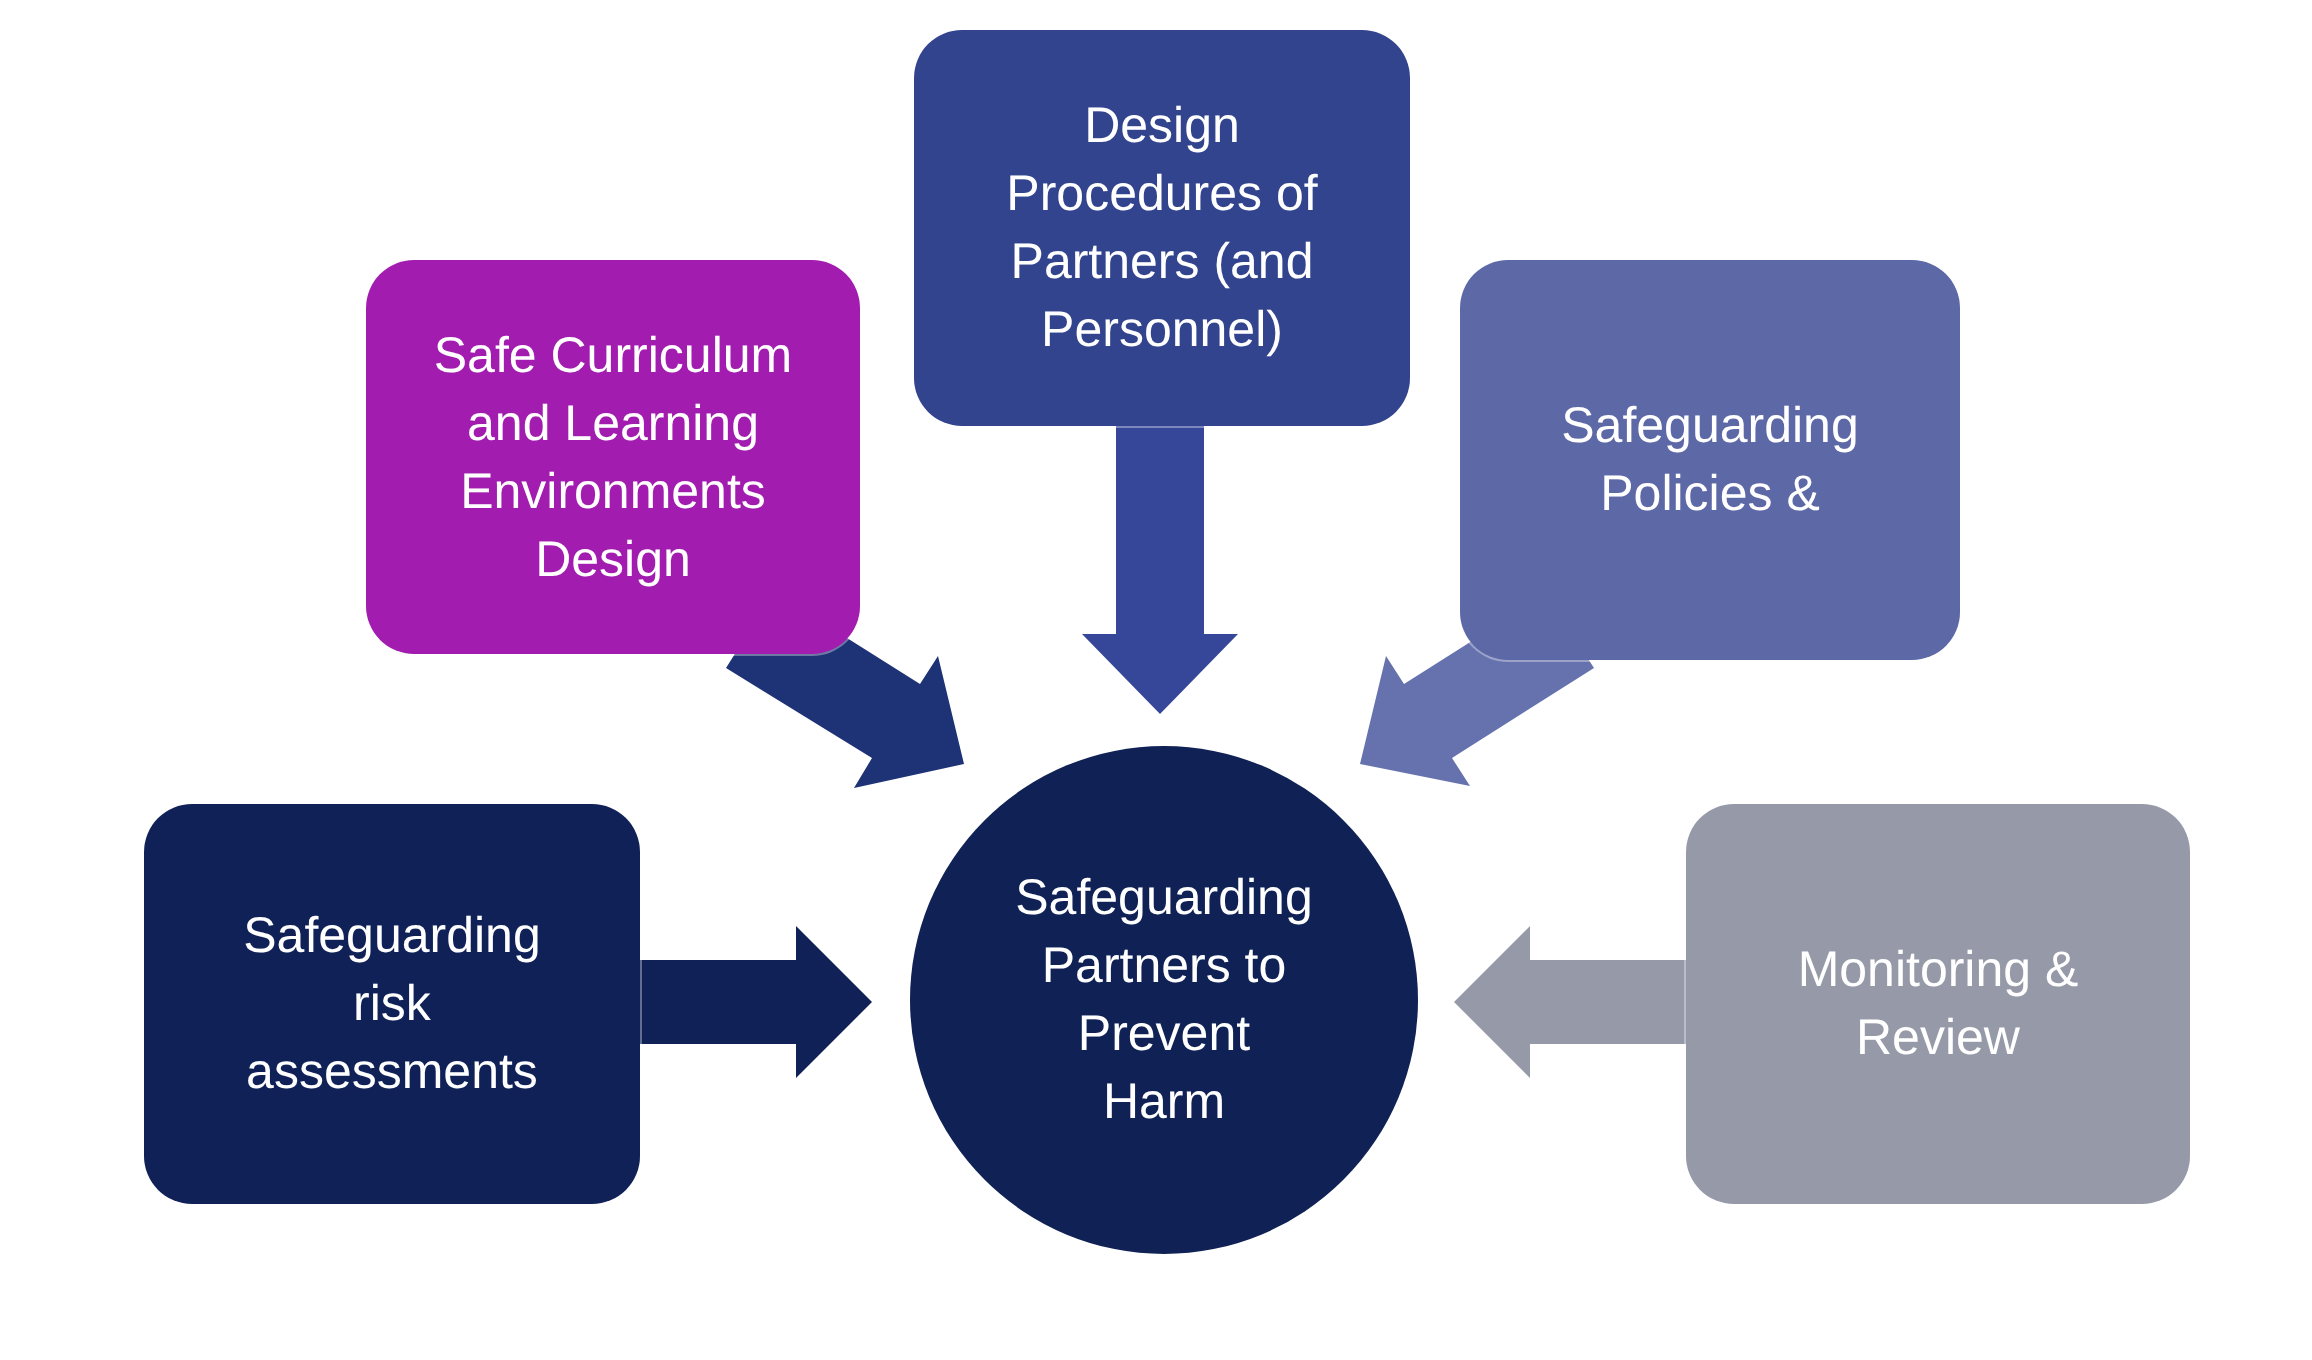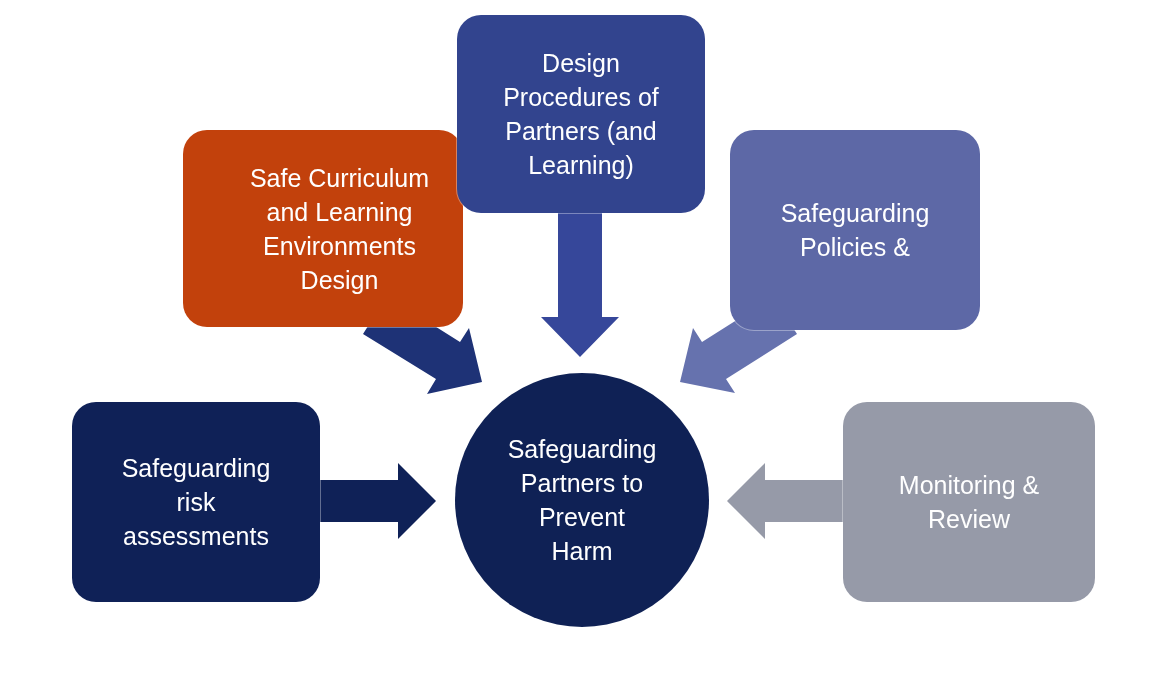--- a/index.html
+++ b/index.html
@@ -63,32 +63,32 @@
 <div class="canvas">
 
   <svg class="arrow-layer" viewBox="0 0 1156 680" xmlns="http://www.w3.org/2000/svg">
     <polygon points="363,334 436,379 427,394 482,382 469,328 460,342 387,296" fill="#1e3276"></polygon>
     <polygon points="558,213 558,317 541,317 580,357 619,317 602,317 602,213" fill="#36479a"></polygon>
     <polygon points="773,297 702,342 693,328 680,382 735,393 726,379 797,334" fill="#6672ae"></polygon>
     <polygon points="315,480 398,480 398,463 436,501 398,539 398,522 315,522" fill="#0f2157"></polygon>
     <polygon points="848,480 765,480 765,463 727,501 765,539 765,522 848,522" fill="#969aa8"></polygon>
   </svg>
 
-  <div class="node node-top-left" style="background-color: #c2410c; padding-left: 33px;">
+  <div class="node node-top-left" style="background-color: #a21caf;">
     <div class="line">Safe Curriculum</div>
     <div class="line">and Learning</div>
     <div class="line">Environments</div>
     <div class="line">Design</div>
   </div>
 
   <div class="node node-top-center" style="background-color: rgb(50, 68, 142);">
     <div class="line">Design</div>
     <div class="line">Procedures of</div>
     <div class="line">Partners (and</div>
-    <div class="line">Learning)</div>
+    <div class="line">Personnel)</div>
   </div>
 
   <div class="node node-top-right" style="background-color: rgb(93, 104, 166);">
     <div class="line">Safeguarding</div>
     <div class="line">Policies &amp;</div>
   </div>
 
   <div class="node node-mid-left" style="background-color: rgb(15, 33, 87);">
     <div class="line">Safeguarding</div>
     <div class="line">risk</div>

